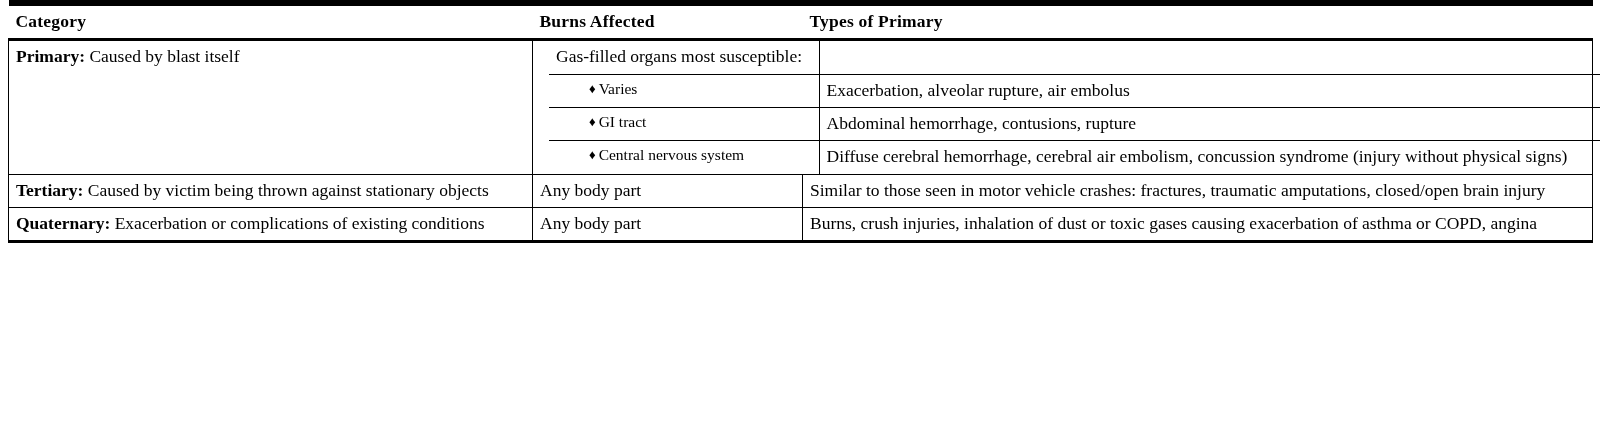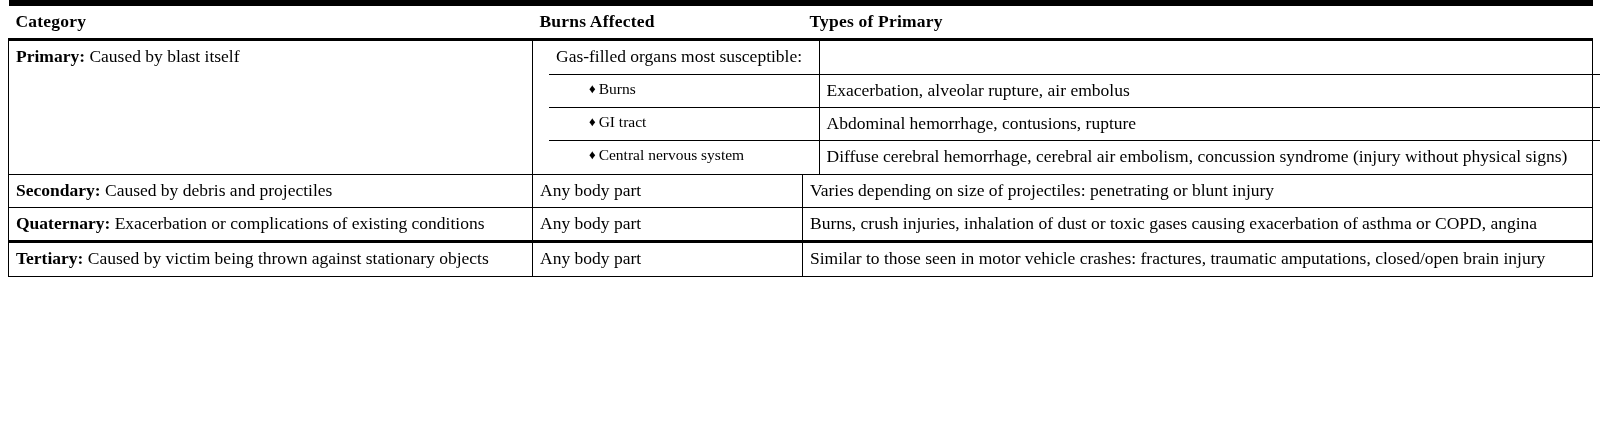--- a/index.html
+++ b/index.html
@@ -123,55 +123,48 @@
             <colgroup>
                 <col class="s1">
                 <col class="s2">
               </colgroup>
             <tbody>
               <tr>
                 <td class="bb">Gas-filled organs most susceptible:</td>
                 <td class="bb bl"></td>
               </tr>
               <tr>
-                <td class="bb bullet-cell"><span class="dia">♦</span><span>Burns</span></td>
+                <td class="bb bullet-cell"><span class="dia">♦</span><span>Varies</span></td>
                 <td class="bb bl">Exacerbation, alveolar rupture, air embolus</td>
               </tr>
               <tr>
                 <td class="bb bullet-cell"><span class="dia">♦</span><span>GI tract</span></td>
                 <td class="bb bl">Abdominal hemorrhage, contusions, rupture</td>
               </tr>
               <tr>
                 <td class="bullet-cell"><span class="dia">♦</span><span>Central nervous system</span></td>
                 <td class="bl">Diffuse cerebral hemorrhage, cerebral air embolism, concussion syndrome (injury without physical signs)</td>
               </tr>
             </tbody>
           </table>
         </td>
       </tr>
 
+
       <tr>
         <td class="bl br bb">
-          <span class="lbl">Secondary:</span><span> Caused by debris and projectiles</span>
+          <span class="lbl">Tertiary:</span><span> Caused by victim being thrown against stationary objects</span>
         </td>
         <td class="br bb">Any body part</td>
-        <td class="br bb">Varies depending on size of projectiles: penetrating or blunt injury</td>
+        <td class="br bb">Similar to those seen in motor vehicle crashes: fractures, traumatic amputations, closed/open brain injury</td>
       </tr>
 
       <tr>
         <td class="bl br thick-b">
           <span class="lbl">Quaternary:</span><span> Exacerbation or complications of existing conditions</span>
         </td>
         <td class="br thick-b">Any body part</td>
         <td class="br thick-b">Burns, crush injuries, inhalation of dust or toxic gases causing exacerbation of asthma or COPD, angina</td>
       </tr>
 
-      <tr>
-        <td class="bl br bb">
-          <span class="lbl">Tertiary:</span><span> Caused by victim being thrown against stationary objects</span>
-        </td>
-        <td class="br bb">Any body part</td>
-        <td class="br bb">Similar to those seen in motor vehicle crashes: fractures, traumatic amputations, closed/open brain injury</td>
-      </tr>
-
     </tbody>
   </table>
 </div>
 
 </body></html>

